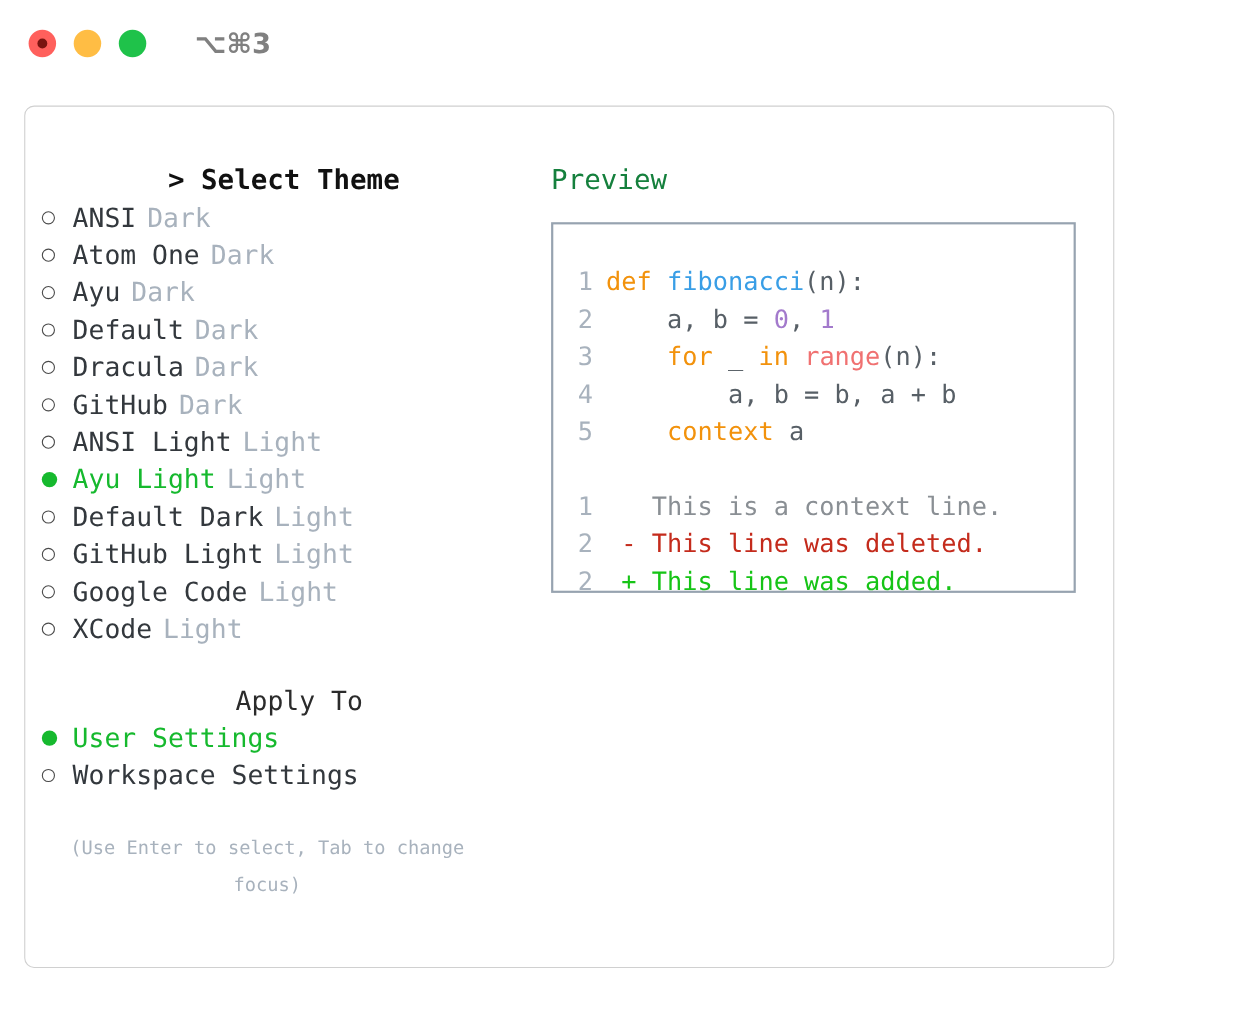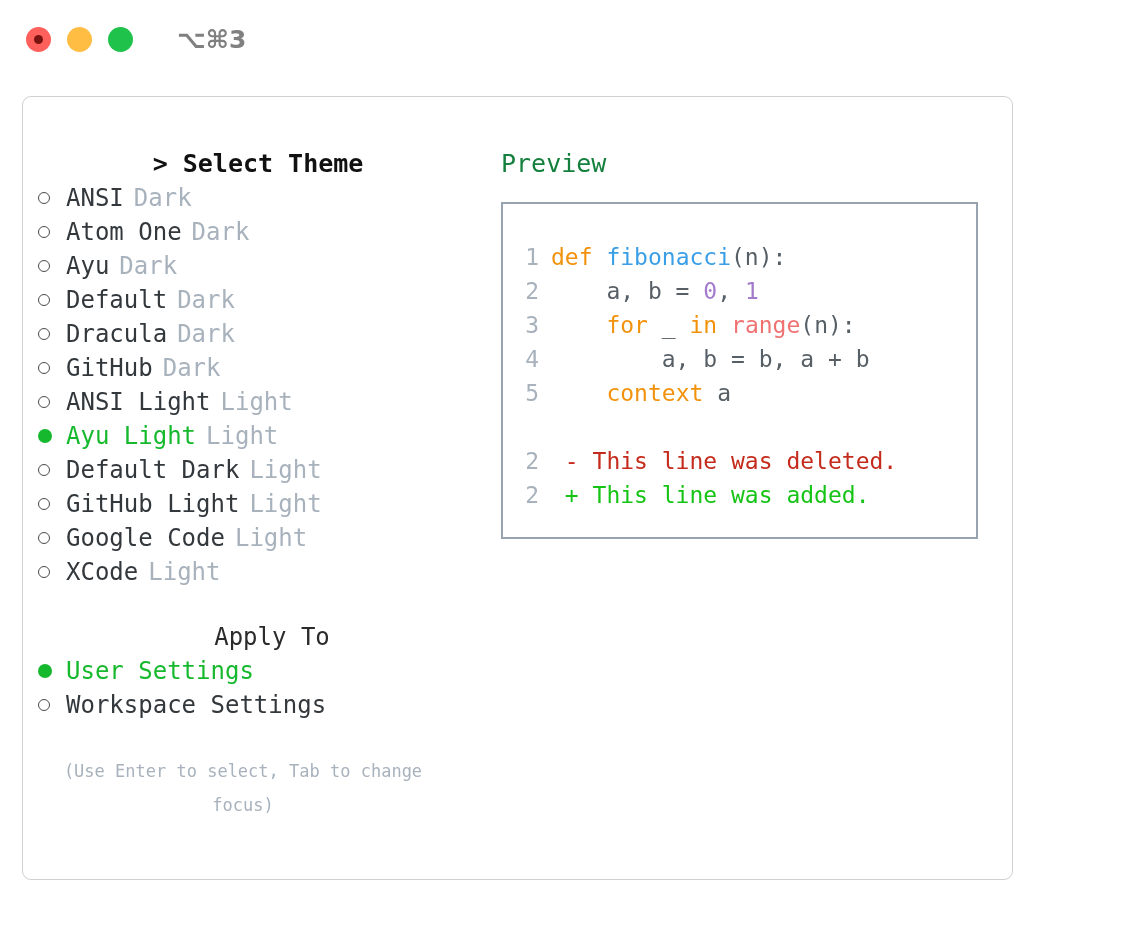--- a/index.html
+++ b/index.html
@@ -244,20 +244,21 @@
         <div class="preview-box">
           <div id="code-sample">
               <div class="code-line"><span class="ln">1</span><span class="tok-kw">def </span><span class="tok-fn">fibonacci</span><span class="tok-txt">(n):</span></div>
               <div class="code-line"><span class="ln">2</span><span class="tok-txt">    a, b = </span><span class="tok-num">0</span><span class="tok-txt">, </span><span class="tok-num">1</span></div>
               <div class="code-line"><span class="ln">3</span><span class="tok-txt">    </span><span class="tok-kw">for</span><span class="tok-txt"> _ </span><span class="tok-kw">in</span><span class="tok-txt"> </span><span class="tok-bi">range</span><span class="tok-txt">(n):</span></div>
               <div class="code-line"><span class="ln">4</span><span class="tok-txt">        a, b = b, a + b</span></div>
               <div class="code-line"><span class="ln">5</span><span class="tok-txt">    </span><span class="tok-kw">context</span><span class="tok-txt"> a</span></div>
             </div>
           <div class="spacer-line"></div>
           <div id="diff-sample">
+              <div class="code-line"><span class="ln">1</span><span class="diff-ctx">   This is a context line.</span></div>
               <div class="code-line"><span class="ln">2</span><span class="diff-del"> - This line was deleted.</span></div>
               <div class="code-line"><span class="ln">2</span><span class="diff-add"> + This line was added.</span></div>
             </div>
         </div>
       </div>
 
     </div>
   </div>
 </div>
 

